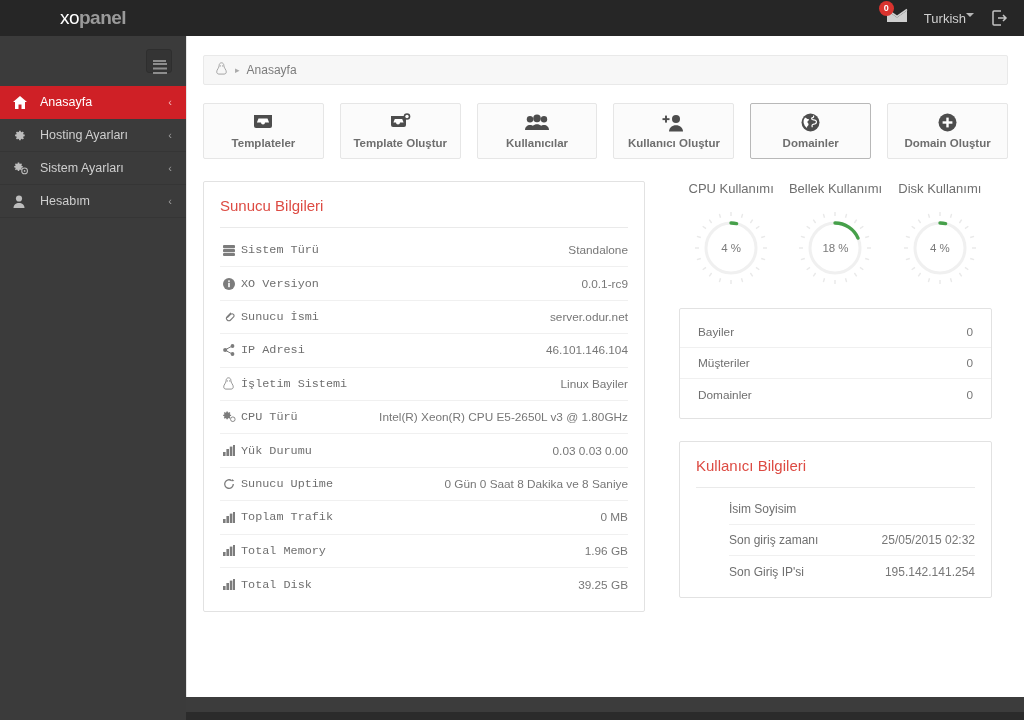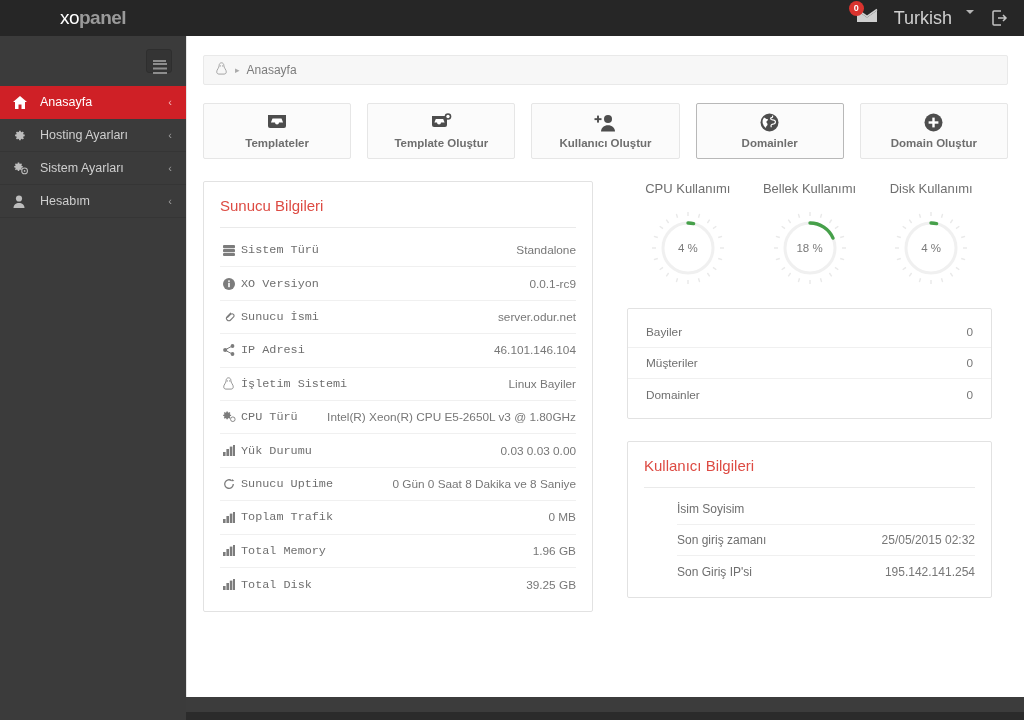--- a/index.html
+++ b/index.html
@@ -35,22 +35,22 @@
   }
   .mail-wrap { position: relative; width: 22px; height: 22px; }
   .mail-badge {
     position: absolute; top: -6px; left: -7px;
     width: 15px; height: 15px; border-radius: 50%;
     background: #d9332e; color: #fff;
     font-size: 9px; line-height: 15px; text-align: center;
     font-weight: bold;
   }
   .lang {
-    color: #cfcfcf; font-size: 18px;
-    display: flex; align-items: flex-start; gap: 14px;
+    color: #cfcfcf; font-size: 13px;
+    display: flex; align-items: flex-start; gap: 0;
     cursor: pointer;
   }
   .caret-down {
     width: 0; height: 0;
     border-left: 4px solid transparent;
     border-right: 4px solid transparent;
     border-top: 4px solid #b5b5b5;
     margin-top: 2px;
   }
   .icon-svg { display: block; }
@@ -138,21 +138,21 @@
   }
   .quick-card.hovered { border-color: #b8b8b8; }
   .quick-label { font-size: 11.5px; color: #6e6e6e; font-weight: bold; }
   .quick-ico { height: 19px; display: flex; align-items: center; }
 
   
   .main-grid {
     display: flex; gap: 18px;
     margin: 22px 16px 0 16px;
   }
-  .col-left { width: 390px; }
+  .col-left { width: 442px; }
   .col-right { flex: 1; }
 
   .panel {
     background: #ffffff;
     border: 1px solid #e2e2e2;
     border-radius: 2px;
   }
   .panel-title {
     color: #dd4b43;
     font-size: 15px;
@@ -350,20 +350,33 @@
         <svg width="21" height="19" viewBox="0 0 21 19">
           <path d="M1 3h15v9a2 2 0 0 1-2 2H3a2 2 0 0 1-2-2z" fill="#4d4d4d"></path>
           <path d="M4.8 6h7.4l1.4 3.5H10a2 2 0 0 1-4 0H3.4z" fill="#ffffff"></path>
           <circle cx="17" cy="3.5" r="3.3" fill="#4d4d4d"></circle>
           <circle cx="17" cy="3.5" r="1.7" fill="#ffffff"></circle>
         </svg>
       </span>
       <span class="quick-label">Template Oluştur</span>
     </div>
 
+    <div class="quick-card">
+      <span class="quick-ico">
+        <svg width="24" height="17" viewBox="0 0 24 17">
+          <circle cx="5" cy="5.2" r="3.2" fill="#4d4d4d"></circle>
+          <path d="M0 16c0-3 2.3-5 5-5s5 2 5 5z" fill="#4d4d4d"></path>
+          <circle cx="19" cy="5.2" r="3.2" fill="#4d4d4d"></circle>
+          <path d="M14 16c0-3 2.3-5 5-5s5 2 5 5z" fill="#4d4d4d"></path>
+          <circle cx="12" cy="4.4" r="3.8" fill="#4d4d4d"></circle>
+          <path d="M6 16c0-3.4 2.7-5.8 6-5.8s6 2.4 6 5.8z" fill="#4d4d4d"></path>
+        </svg>
+      </span>
+      <span class="quick-label">Kullanıcılar</span>
+    </div>
 
     <div class="quick-card">
       <span class="quick-ico">
         <svg width="23" height="18" viewBox="0 0 23 18">
           <circle cx="14" cy="5" r="4" fill="#4d4d4d"></circle>
           <path d="M7 17.5c0-3.8 3.1-6.3 7-6.3s7 2.5 7 6.3z" fill="#4d4d4d"></path>
           <rect x="0.5" y="4.2" width="7" height="1.9" fill="#4d4d4d"></rect>
           <rect x="3.05" y="1.6" width="1.9" height="7" fill="#4d4d4d"></rect>
         </svg>
       </span>

